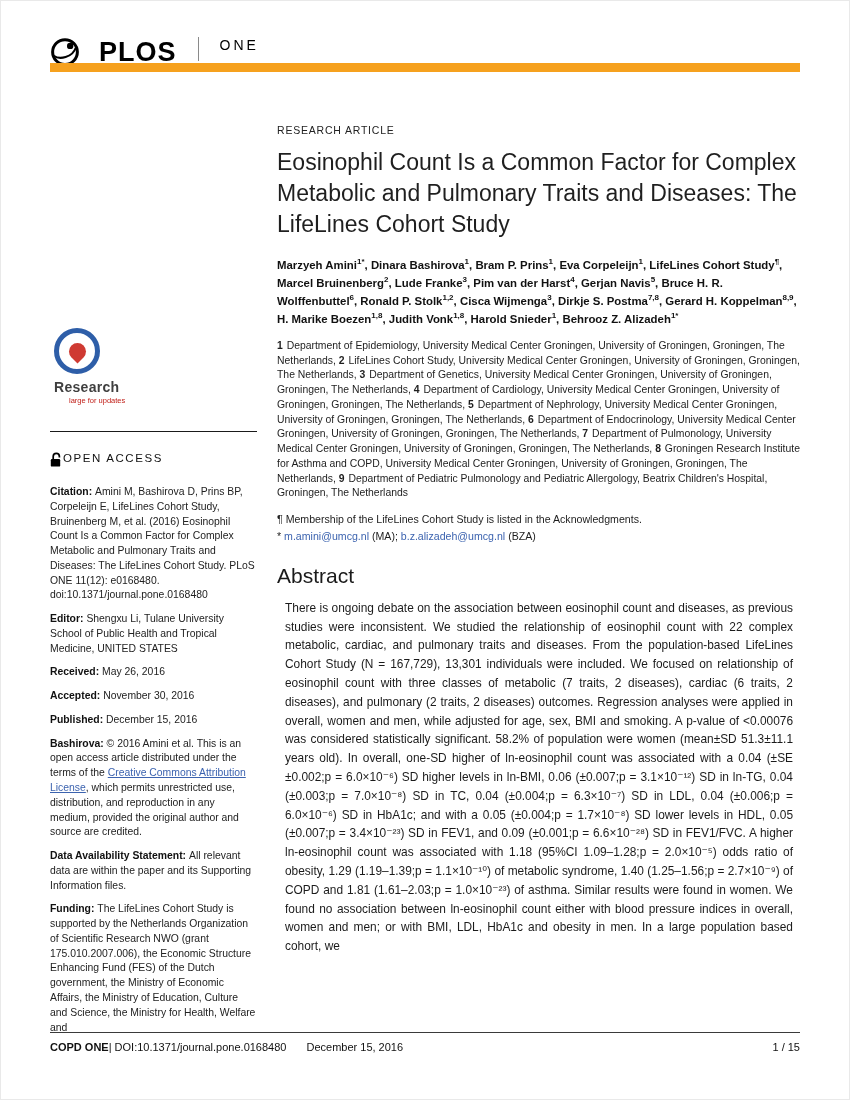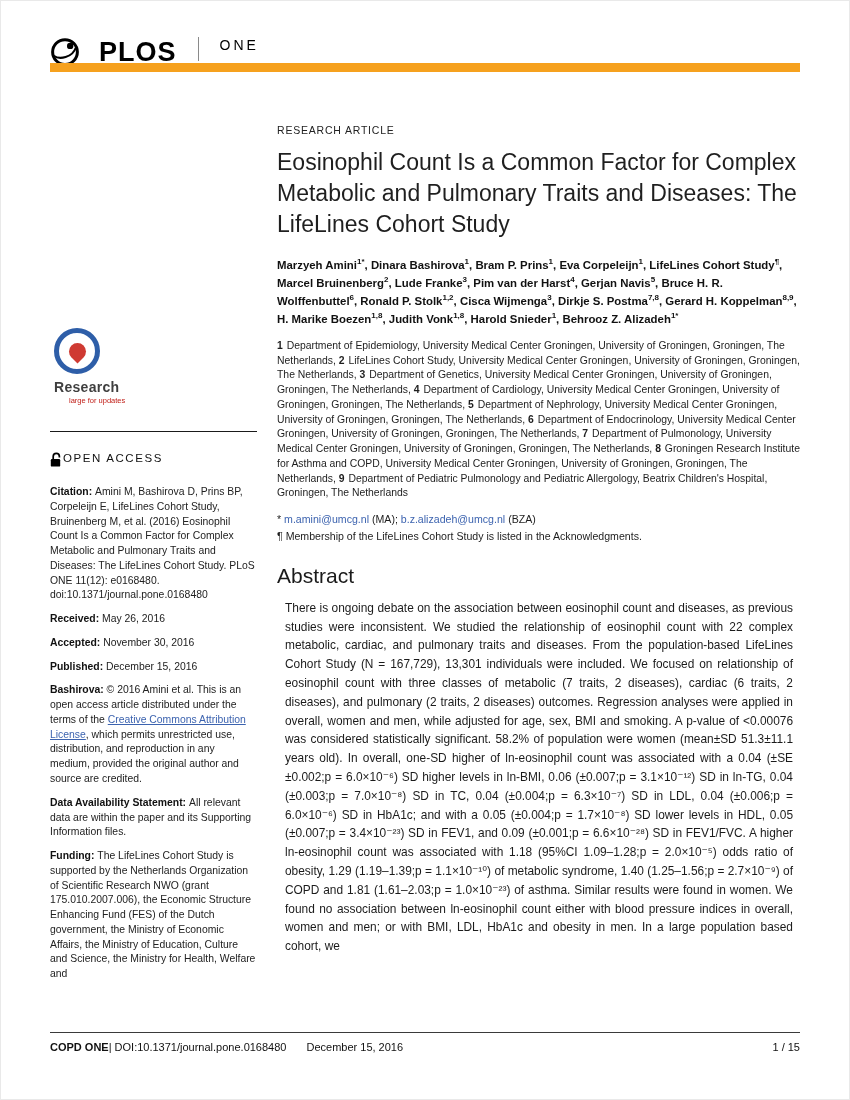--- a/index.html
+++ b/index.html
@@ -95,36 +95,37 @@
       <span class="lock">
         <svg width="13" height="16" viewBox="0 0 13 16">
           <path d="M3.2 7 L3.2 4.4 A3.1 3.1 0 0 1 9.4 4.4 L9.4 5.4" fill="none" stroke="#000" stroke-width="1.7"></path>
           <rect x="0.8" y="7" width="9.4" height="7.6" rx="1.2" fill="#000"></rect>
         </svg>
       </span>
       <span>OPEN ACCESS</span>
     </div>
     <div>
         <p class="meta"><b>Citation: </b>Amini M, Bashirova D, Prins BP, Corpeleijn E, LifeLines Cohort Study, Bruinenberg M, et al. (2016) Eosinophil Count Is a Common Factor for Complex Metabolic and Pulmonary Traits and Diseases: The LifeLines Cohort Study. PLoS ONE 11(12): e0168480. doi:10.1371/journal.pone.0168480</p>
+        <p class="meta"><b>Editor: </b>Shengxu Li, Tulane University School of Public Health and Tropical Medicine, UNITED STATES</p>
         <p class="meta"><b>Received: </b>May 26, 2016</p>
         <p class="meta"><b>Accepted: </b>November 30, 2016</p>
         <p class="meta"><b>Published: </b>December 15, 2016</p>
         <p class="meta"><b>Bashirova: </b>© 2016 Amini et al. This is an open access article distributed under the terms of the <a href="#">Creative Commons Attribution License</a>, which permits unrestricted use, distribution, and reproduction in any medium, provided the original author and source are credited.</p>
         <p class="meta"><b>Data Availability Statement: </b>All relevant data are within the paper and its Supporting Information files.</p>
         <p class="meta"><b>Funding: </b>The LifeLines Cohort Study is supported by the Netherlands Organization of Scientific Research NWO (grant 175.010.2007.006), the Economic Structure Enhancing Fund (FES) of the Dutch government, the Ministry of Economic Affairs, the Ministry of Education, Culture and Science, the Ministry for Health, Welfare and</p>
       </div>
   </aside>
 
   <main class="main">
     <div class="kicker">RESEARCH ARTICLE</div>
     <h1 class="title">Eosinophil Count Is a Common Factor for Complex Metabolic and Pulmonary Traits and Diseases: The LifeLines Cohort Study</h1>
     <p class="authors"><span>Marzyeh Amini<sup>1*</sup></span>, <span>Dinara Bashirova<sup>1</sup></span>, <span>Bram P. Prins<sup>1</sup></span>, <span>Eva Corpeleijn<sup>1</sup></span>, <span>LifeLines Cohort Study<sup>¶</sup></span>, <span>Marcel Bruinenberg<sup>2</sup></span>, <span>Lude Franke<sup>3</sup></span>, <span>Pim van der Harst<sup>4</sup></span>, <span>Gerjan Navis<sup>5</sup></span>, <span>Bruce H. R. Wolffenbuttel<sup>6</sup></span>, <span>Ronald P. Stolk<sup>1,2</sup></span>, <span>Cisca Wijmenga<sup>3</sup></span>, <span>Dirkje S. Postma<sup>7,8</sup></span>, <span>Gerard H. Koppelman<sup>8,9</sup></span>, <span>H. Marike Boezen<sup>1,8</sup></span>, <span>Judith Vonk<sup>1,8</sup></span>, <span>Harold Snieder<sup>1</sup></span>, <span>Behrooz Z. Alizadeh<sup>1*</sup></span></p>
     <p class="affiliations"><b>1&nbsp;</b>Department of Epidemiology, University Medical Center Groningen, University of Groningen, Groningen, The Netherlands, <b>2&nbsp;</b>LifeLines Cohort Study, University Medical Center Groningen, University of Groningen, Groningen, The Netherlands, <b>3&nbsp;</b>Department of Genetics, University Medical Center Groningen, University of Groningen, Groningen, The Netherlands, <b>4&nbsp;</b>Department of Cardiology, University Medical Center Groningen, University of Groningen, Groningen, The Netherlands, <b>5&nbsp;</b>Department of Nephrology, University Medical Center Groningen, University of Groningen, Groningen, The Netherlands, <b>6&nbsp;</b>Department of Endocrinology, University Medical Center Groningen, University of Groningen, Groningen, The Netherlands, <b>7&nbsp;</b>Department of Pulmonology, University Medical Center Groningen, University of Groningen, Groningen, The Netherlands, <b>8&nbsp;</b>Groningen Research Institute for Asthma and COPD, University Medical Center Groningen, University of Groningen, Groningen, The Netherlands, <b>9&nbsp;</b>Department of Pediatric Pulmonology and Pediatric Allergology, Beatrix Children's Hospital, Groningen, The Netherlands</p>
+    <p class="note">¶ Membership of the LifeLines Cohort Study is listed in the Acknowledgments.</p>
     <p class="note"><span>* </span><a href="#" class="email">m.amini@umcg.nl</a><span> (MA); </span><a href="#" class="email">b.z.alizadeh@umcg.nl</a><span> (BZA)</span></p>
-    <p class="note">¶ Membership of the LifeLines Cohort Study is listed in the Acknowledgments.</p>
     <h2 class="abstract-heading">Abstract</h2>
     <p class="abstract-text">There is ongoing debate on the association between eosinophil count and diseases, as previous studies were inconsistent. We studied the relationship of eosinophil count with 22 complex metabolic, cardiac, and pulmonary traits and diseases. From the population-based LifeLines Cohort Study (N = 167,729), 13,301 individuals were included. We focused on relationship of eosinophil count with three classes of metabolic (7 traits, 2 diseases), cardiac (6 traits, 2 diseases), and pulmonary (2 traits, 2 diseases) outcomes. Regression analyses were applied in overall, women and men, while adjusted for age, sex, BMI and smoking. A p-value of &lt;0.00076 was considered statistically significant. 58.2% of population were women (mean±SD 51.3±11.1 years old). In overall, one-SD higher of ln-eosinophil count was associated with a 0.04 (±SE ±0.002;p = 6.0×10⁻⁶) SD higher levels in ln-BMI, 0.06 (±0.007;p = 3.1×10⁻¹²) SD in ln-TG, 0.04 (±0.003;p = 7.0×10⁻⁸) SD in TC, 0.04 (±0.004;p = 6.3×10⁻⁷) SD in LDL, 0.04 (±0.006;p = 6.0×10⁻⁶) SD in HbA1c; and with a 0.05 (±0.004;p = 1.7×10⁻⁸) SD lower levels in HDL, 0.05 (±0.007;p = 3.4×10⁻²³) SD in FEV1, and 0.09 (±0.001;p = 6.6×10⁻²⁸) SD in FEV1/FVC. A higher ln-eosinophil count was associated with 1.18 (95%CI 1.09–1.28;p = 2.0×10⁻⁵) odds ratio of obesity, 1.29 (1.19–1.39;p = 1.1×10⁻¹⁰) of metabolic syndrome, 1.40 (1.25–1.56;p = 2.7×10⁻⁹) of COPD and 1.81 (1.61–2.03;p = 1.0×10⁻²³) of asthma. Similar results were found in women. We found no association between ln-eosinophil count either with blood pressure indices in overall, women and men; or with BMI, LDL, HbA1c and obesity in men. In a large population based cohort, we</p>
   </main>
 
   <hr class="footer-rule">
   <footer class="footer">
     <b>COPD ONE</b>
       <span> | DOI:10.1371/journal.pone.0168480</span>
     <span class="footer-date">December 15, 2016</span>
     <span class="footer-page">1 / 15</span>

